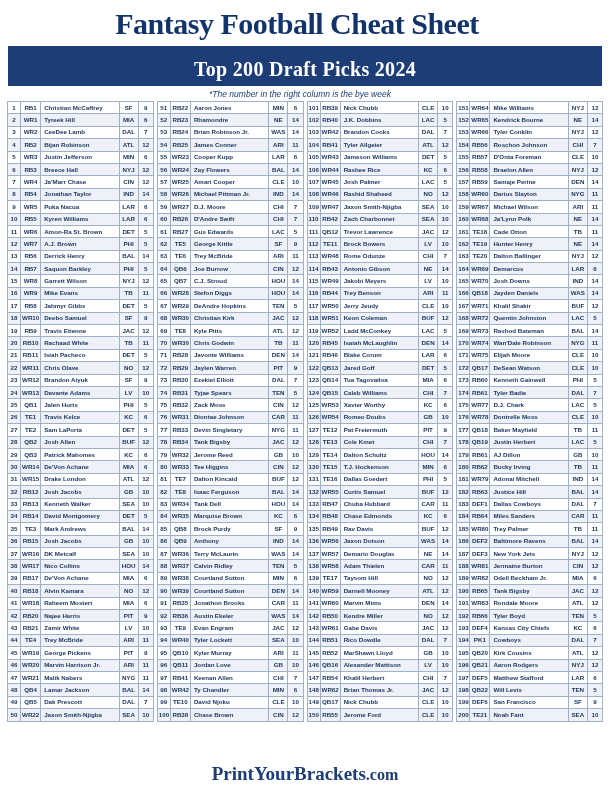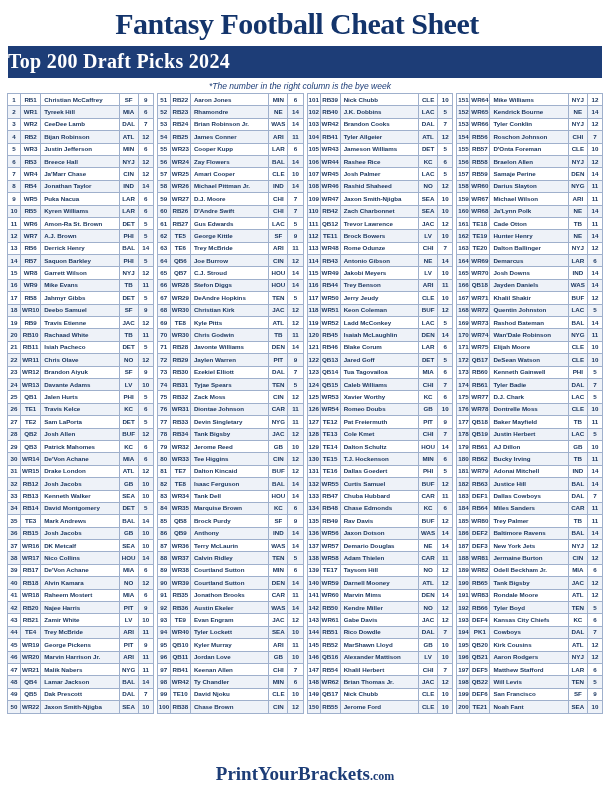--- a/index.html
+++ b/index.html
@@ -25,24 +25,24 @@
     font-weight: bold;
     color: #13346b;
     letter-spacing: -0.5px;
     padding: 7px 16px 3px 0;
     font-family: "Liberation Serif", serif;
   }
   .subtitle-bar {
     margin: 2px 8px 0 8px;
     background: #1d3d77;
     color: #ffffff;
-    text-align: left;
+    text-align: center;
     font-size: 20px;
     font-weight: bold;
-    padding: 4px 0 5px 0;
+    padding: 12px 0 5px 0;
     font-family: "Liberation Serif", serif;
     letter-spacing: 0.3px;
   }
   .note {
     text-align: center;
     font-size: 8.5px;
     color: #1d3d77;
     font-style: italic;
     padding: 3px 10px 2px 0;
   }
@@ -71,21 +71,21 @@
   tr:nth-child(even) td { background: #eef2f8; }
   .footer {
     position: absolute;
     left: 0; right: 0; bottom: 4px;
     text-align: center;
     font-size: 19px;
     font-weight: bold;
     color: #1d3d77;
     font-family: "Liberation Serif", serif;
   }
-  .footer .dotcom { font-size: 12px; font-family: Liberation Serif, serif; }
+  .footer .dotcom { font-size: 16px; font-family: Liberation Serif, serif; }
 </style>
 </head>
 <body>
 
 <div class="page">
 
   <div class="title">Fantasy Football Cheat Sheet</div>
 
   <div class="subtitle-bar">Top 200 Draft Picks 2024</div>
 

